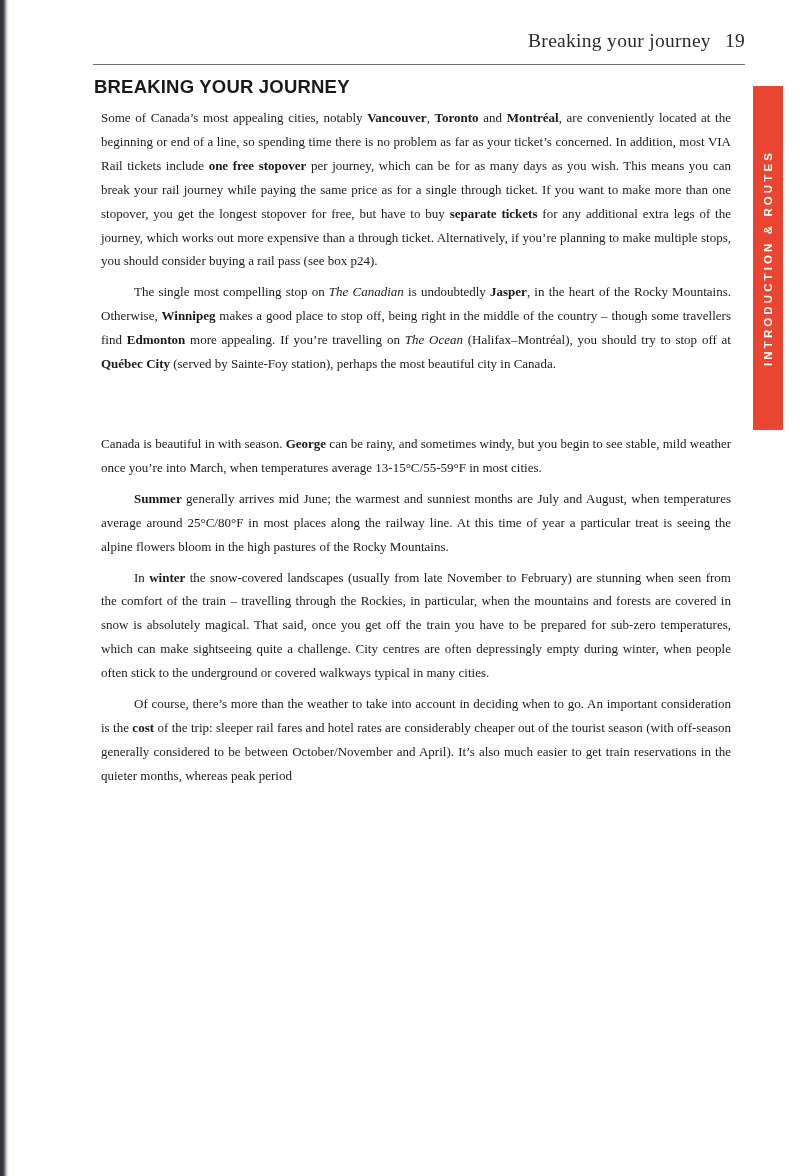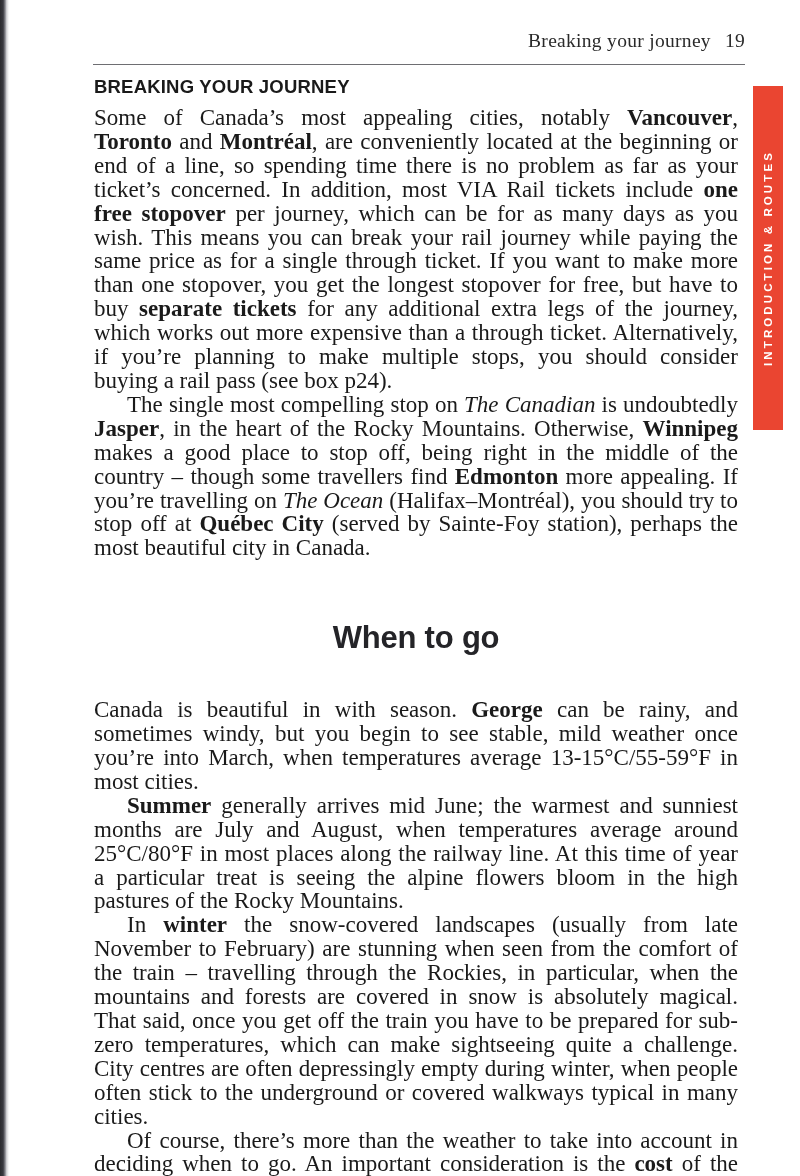--- a/index.html
+++ b/index.html
@@ -98,22 +98,22 @@
     font-family: "Liberation Sans", "DejaVu Sans", sans-serif;
     font-size: 31px;
     font-weight: bold;
     text-align: center;
     letter-spacing: -0.2px;
     margin: 60px 0 0 0;
     color: #242428;
   }
 
   p.body {
-    margin: 0;
-    font-size: 23px;
+    margin: 7px;
+    font-size: 13px;
     line-height: 23.9px;
     text-align: justify;
     text-justify: inter-word;
     hyphens: manual;
   }
   p.body.indent {
     text-indent: 33px;
   }
   .spacer-after-heading {
     height: 42px;
@@ -138,21 +138,20 @@
     <span class="tab-text">INTRODUCTION &amp; ROUTES</span>
   </div>
 
   <div class="content">
     <h2 class="section-title">BREAKING YOUR JOURNEY</h2>
     <div id="section-paras">
         <p class="body"><span>Some of Canada’s most appealing cities, notably </span><b>Vancouver</b><span>, </span><b>Toronto</b><span> and </span><b>Montréal</b><span>, are conveniently located at the beginning or end of a line, so spending time there is no problem as far as your ticket’s concerned. In addition, most VIA Rail tickets include </span><b>one free stopover</b><span> per journey, which can be for as many days as you wish. This means you can break your rail journey while paying the same price as for a single through ticket. If you want to make more than one stopover, you get the longest stopover for free, but have to buy </span><b>separate tickets</b><span> for any additional extra legs of the journey, which works out more expensive than a through ticket. Alternatively, if you’re planning to make multiple stops, you should consider buying a rail pass (see box p24).</span></p>
         <p class="body indent"><span>The single most compelling stop on </span><i>The Canadian</i><span> is undoubtedly </span><b>Jasper</b><span>, in the heart of the Rocky Mountains. Otherwise, </span><b>Winnipeg</b><span> makes a good place to stop off, being right in the middle of the country – though some travellers find </span><b>Edmonton</b><span> more appealing. If you’re travelling on </span><i>The Ocean</i><span> (Halifax–Montréal), you should try to stop off at </span><b>Québec City</b><span> (served by Sainte-Foy station), perhaps the most beautiful city in Canada.</span></p>
       </div>
 
-    <h1 class="chapter-title">When to go</h1>
     <div class="spacer-after-heading"></div>
     <div id="chapter-paras">
         <p class="body"><span>Canada is beautiful in with season. </span><b>George</b><span> can be rainy, and sometimes windy, but you begin to see stable, mild weather once you’re into March, when temperatures average 13-15°C/55-59°F in most cities.</span></p>
         <p class="body indent"><b>Summer</b><span> generally arrives mid June; the warmest and sunniest months are July and August, when temperatures average around 25°C/80°F in most places along the railway line. At this time of year a particular treat is seeing the alpine flowers bloom in the high pastures of the Rocky Mountains.</span></p>
         <p class="body indent"><span>In </span><b>winter</b><span> the snow-covered landscapes (usually from late November to February) are stunning when seen from the comfort of the train – travelling through the Rockies, in particular, when the mountains and forests are covered in snow is absolutely magical. That said, once you get off the train you have to be prepared for sub-zero temperatures, which can make sightseeing quite a challenge. City centres are often depressingly empty during winter, when people often stick to the underground or covered walkways typical in many cities.</span></p>
         <p class="body indent"><span>Of course, there’s more than the weather to take into account in deciding when to go. An important consideration is the </span><b>cost</b><span> of the trip: sleeper rail fares and hotel rates are considerably cheaper out of the tourist season (with off-season generally considered to be between October/November and April). It’s also much easier to get train reservations in the quieter months, whereas peak period</span></p>
       </div>
   </div>
 
 </div>

